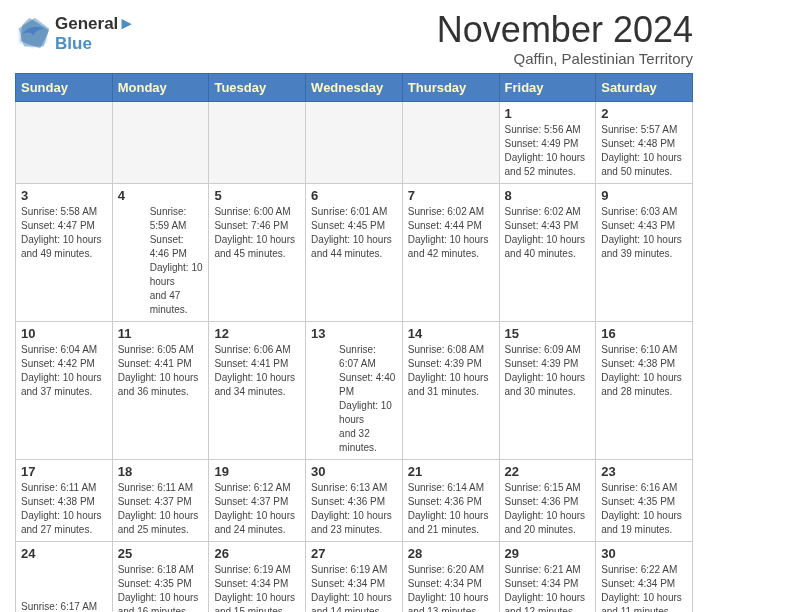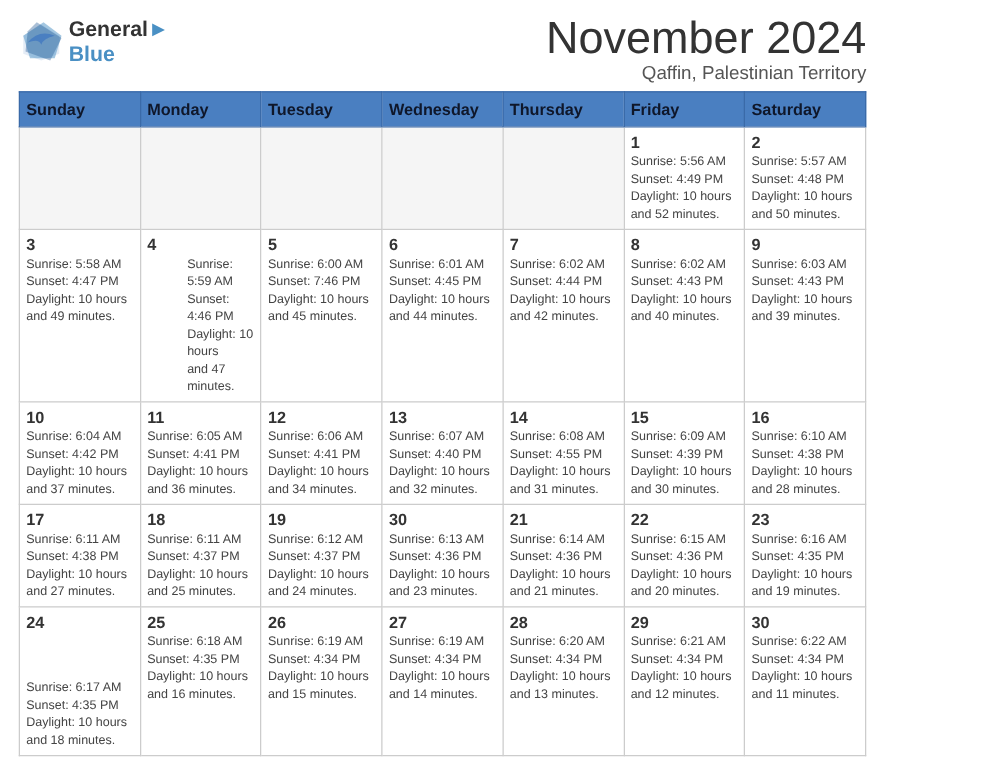--- a/index.html
+++ b/index.html
@@ -43,21 +43,21 @@
       font-size: 15px;
       color: #555;
     }
     .calendar-table {
       width: 100%;
       border-collapse: collapse;
       table-layout: fixed;
     }
     .calendar-table th {
       background-color: #4a7fc1;
-      color: #0f172a;
+      color: #fef9c3;
       text-align: left;
       padding: 6px 5px;
       font-size: 13px;
       font-weight: bold;
       border: 1px solid #3a6aa8;
     }
     .calendar-table td {
       border: 1px solid #ccc;
       vertical-align: top;
       padding: 4px 5px;
@@ -230,29 +230,29 @@
           </td>
           <td>
             <span class="day-num">12</span>
             <div class="day-info" style="white-space: pre-line;">Sunrise: 6:06 AM
 Sunset: 4:41 PM
 Daylight: 10 hours
 and 34 minutes.</div>
           </td>
           <td>
             <span class="day-num">13</span>
-            <div class="day-info" style="white-space: pre-line;">Sunrise: 6:07 AM
+            <div class="day-info" style="white-space: pre-line; margin-left: 28px;">Sunrise: 6:07 AM
 Sunset: 4:40 PM
 Daylight: 10 hours
 and 32 minutes.</div>
           </td>
           <td>
             <span class="day-num">14</span>
             <div class="day-info" style="white-space: pre-line;">Sunrise: 6:08 AM
-Sunset: 4:55 PM
+Sunset: 4:39 PM
 Daylight: 10 hours
 and 31 minutes.</div>
           </td>
           <td>
             <span class="day-num">15</span>
             <div class="day-info" style="white-space: pre-line;">Sunrise: 6:09 AM
 Sunset: 4:39 PM
 Daylight: 10 hours
 and 30 minutes.</div>
           </td>

